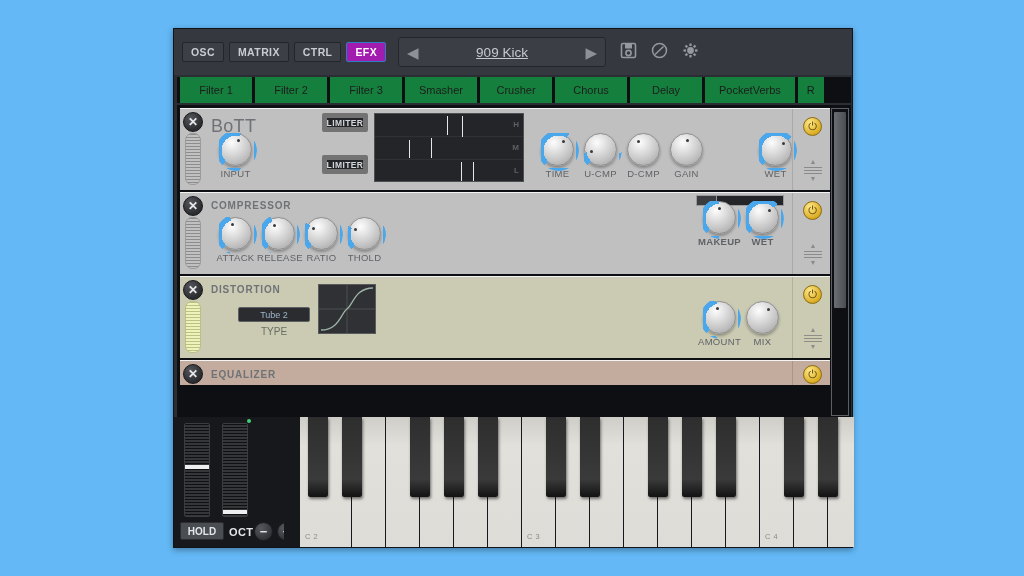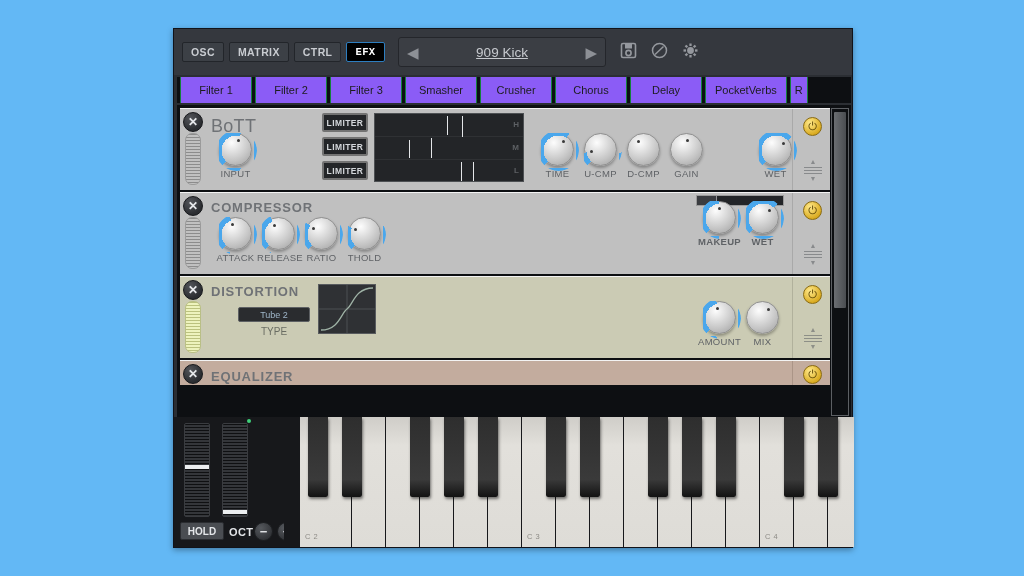--- a/index.html
+++ b/index.html
@@ -30,21 +30,21 @@
     height: 20px; margin-right: 5px;
     padding: 0 8px;
     background: #3c4046;
     border: 1px solid #22252a;
     border-radius: 2px;
     color: #c9ccd1; font-size: 10.5px; font-weight: bold;
     letter-spacing: .4px;
     display: flex; align-items: center; justify-content: center;
     cursor: pointer;
   }
-  .modebtn.active { background: #000000; border-color: #2d7ec0; color: #fff; font-family: Liberation Mono, monospace; }
+  .modebtn.active { background: #a21caf; border-color: #2d7ec0; color: #fff; }
 
   #preset {
     position: absolute; left: 224px; top: 8px;
     width: 208px; height: 30px;
     background: #3b3e44;
     border: 1px solid #24262b;
     border-radius: 3px;
     display: flex; align-items: center; justify-content: space-between;
     padding: 0 8px;
     cursor: pointer;
@@ -68,22 +68,22 @@
   #tabwrap {
     position: absolute; left: 3px; top: 48px;
     width: 674px; height: 26px;
     background: #0d0f12;
     display: flex; align-items: center;
     overflow: hidden;
   }
   .tab {
     height: 36px; margin-right: 3px;
     min-width: 72px; padding: 0 9px;
-    background: #8b5cf6;
-    border: 1px solid #15803d;
+    background: #15803d;
+    border: 5px solid #15803d;
     color: #1c1c1c; font-size: 11px;
     display: flex; align-items: center; justify-content: center;
     cursor: pointer; white-space: nowrap;
   }
   .tab:first-child { margin-left: 3px; }
   .tab.partial { min-width: 18px; padding: 0 4px; overflow: hidden; }
 
   
   #rack {
     position: absolute; left: 3px; top: 76px;
@@ -125,21 +125,21 @@
   .vmeter.lit {
     background:
       repeating-linear-gradient(to bottom, rgba(0,0,0,.18) 0 1px, rgba(255,255,255,.35) 1px 3px),
       #e4ec9a;
     border-color: #b9bf86;
   }
 
   .mod-body { flex: 1; position: relative; }
   .mod-title {
     position: absolute; left: 5px; top: 7px;
-    font-size: 13px; color: #6f7276; font-weight: bold; letter-spacing: .8px;
+    font-size: 10px; color: #6f7276; font-weight: bold; letter-spacing: .8px;
   }
   .mod-title.thin { font-weight: normal; letter-spacing: .3px; font-size: 18px; }
 
   .mod-right {
     width: 38px; flex: 0 0 38px;
     position: relative;
     border-left: 1px solid #a9a9a9;
   }
   .powerbtn {
     position: absolute; left: 10px; top: 8px;
@@ -179,22 +179,22 @@
     border-radius: 50%; border: 3px solid transparent;
     pointer-events: none;
   }
   .knob-label {
     margin-top: 2px; font-size: 9.5px; color: #5f6266; letter-spacing: .3px;
   }
 
   
   .limiters { position: absolute; left: 116px; top: 4px; }
   .limbtn {
-    width: 46px; height: 19px; margin-bottom: 5px;
-    background: #232528; border: 2px solid #737373; border-radius: 2px;
+    width: 46px; height: 19px; margin-bottom: 23px;
+    background: #232528; border: 5px solid #737373; border-radius: 2px;
     color: #d4d7db; font-size: 8.5px; font-weight: bold; letter-spacing: .4px;
     display: flex; align-items: center; justify-content: center;
     cursor: pointer;
   }
   .specdisplay {
     position: absolute; left: 168px; top: 4px;
     width: 150px; height: 69px;
     background: #232528; border: 1px solid #4d5053;
     overflow: hidden;
   }

